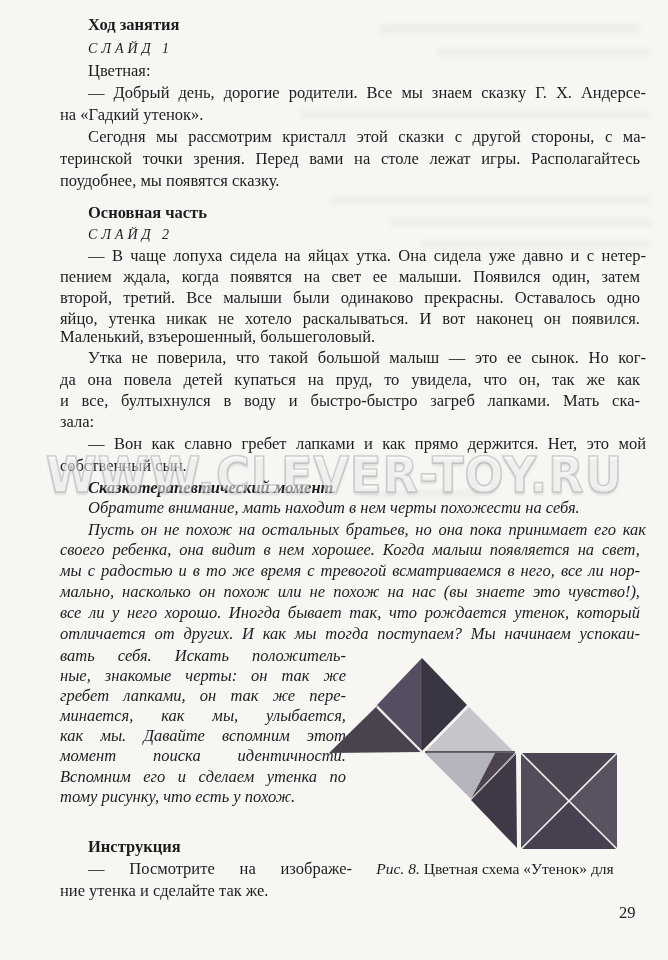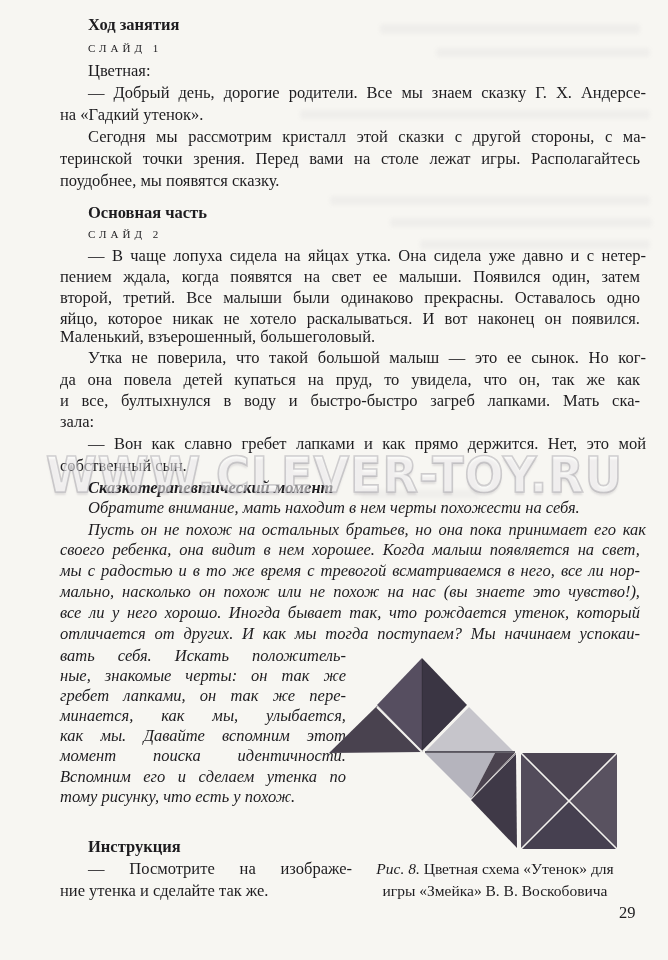--- a/index.html
+++ b/index.html
@@ -14,21 +14,21 @@
     font-size:16.5px;line-height:21px;white-space:nowrap;
   }
   .ind{left:88px;}
   .j{width:580px;text-align:justify;text-align-last:justify;white-space:normal;}
   .ind.j{width:558px;}
   .jc{width:286px;text-align:justify;text-align-last:justify;white-space:normal;}
   .ind.jc{width:264px;}
   .b{font-weight:bold;}
   .i{font-style:italic;}
   .bi{font-weight:bold;font-style:italic;}
-  .sl{letter-spacing:4px;font-size:11px;}
+  .sl{font-style:italic;letter-spacing:4px;font-size:14px;}
   .caption{
     position:absolute;left:340px;top:858px;width:310px;
     text-align:center;font-size:15.5px;line-height:22px;
   }
   .pagenum{position:absolute;left:619px;top:903px;font-size:16.5px;}
   .watermark{
     position:absolute;left:46px;top:446px;width:606px;
     font-family:"DejaVu Sans","Liberation Sans",sans-serif;
     font-weight:bold;font-size:46px;letter-spacing:1px;white-space:nowrap;
     color:rgba(255,255,255,0.50);
@@ -61,21 +61,21 @@
 <div class="ln" style="top:104px">на «Гадкий утенок».</div>
 <div class="ln ind j" style="top:126px">Сегодня мы рассмотрим кристалл этой сказки с другой стороны, с ма-</div>
 <div class="ln j" style="top:148px">теринской точки зрения. Перед вами на столе лежат игры. Располагайтесь</div>
 <div class="ln" style="top:170px">поудобнее, мы появятся сказку.</div>
 
 <div class="ln b ind" style="top:202px">Основная часть</div>
 <div class="ln sl ind" style="top:224px">СЛАЙД 2</div>
 <div class="ln ind j" style="top:245px">— В чаще лопуха сидела на яйцах утка. Она сидела уже давно и с нетер-</div>
 <div class="ln j" style="top:266px">пением ждала, когда появятся на свет ее малыши. Появился один, затем</div>
 <div class="ln j" style="top:287px">второй, третий. Все малыши были одинаково прекрасны. Оставалось одно</div>
-<div class="ln j" style="top:308px">яйцо, которое никак не хотело раскалываться. И вот наконец он появился.</div>
+<div class="ln j" style="top:308px">яйцо, утенка никак не хотело раскалываться. И вот наконец он появился.</div>
 <div class="ln" style="top:326px">Маленький, взъерошенный, большеголовый.</div>
 <div class="ln ind j" style="top:347px">Утка не поверила, что такой большой малыш — это ее сынок. Но ког-</div>
 <div class="ln j" style="top:369px">да она повела детей купаться на пруд, то увидела, что он, так же как</div>
 <div class="ln j" style="top:390px">и все, бултыхнулся в воду и быстро-быстро загреб лапками. Мать ска-</div>
 <div class="ln" style="top:411px">зала:</div>
 <div class="ln ind j" style="top:433px">— Вон как славно гребет лапками и как прямо держится. Нет, это мой</div>
 <div class="ln" style="top:455px">собственный сын.</div>
 
 <div class="ln bi ind" style="top:477px">Сказкотерапевтический момент</div>
 <div class="ln i ind" style="top:497px">Обратите внимание, мать находит в нем черты похожести на себя.</div>
@@ -125,18 +125,17 @@
     <line x1="194" y1="100" x2="194" y2="198" stroke="#f4f3ef" stroke-width="2"></line>
     <line x1="196" y1="101" x2="292" y2="197" stroke="#f4f3ef" stroke-width="1.6"></line>
     <line x1="196" y1="197" x2="292" y2="101" stroke="#f4f3ef" stroke-width="1.6"></line>
 
     <line x1="100" y1="100" x2="190" y2="100" stroke="#35303c" stroke-width="1.4"></line>
   </svg>
 </div>
 
 <div class="caption">
   <span class="i">Рис. 8.</span><span> Цветная схема «Утенок» для</span><br>
-  <span>игры «Змейка» В. В. Воскобовича</span>
 </div>
 
 <div class="watermark">WWW.CLEVER-TOY.RU</div>
 
 <div class="pagenum">29</div>
 
 </body></html>

